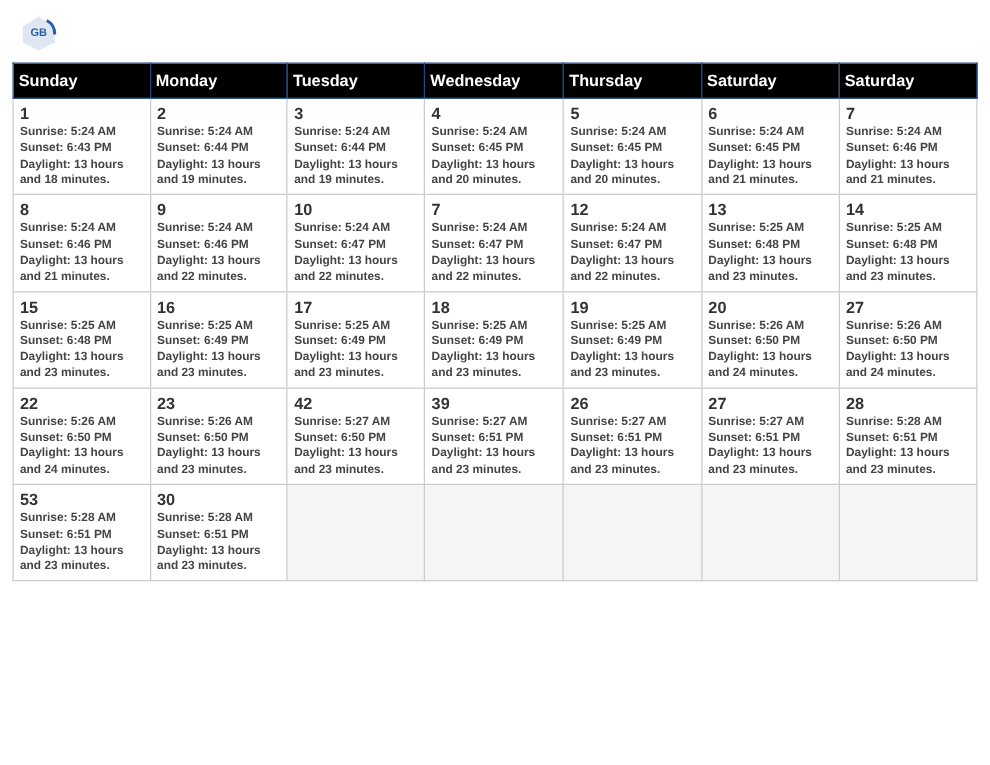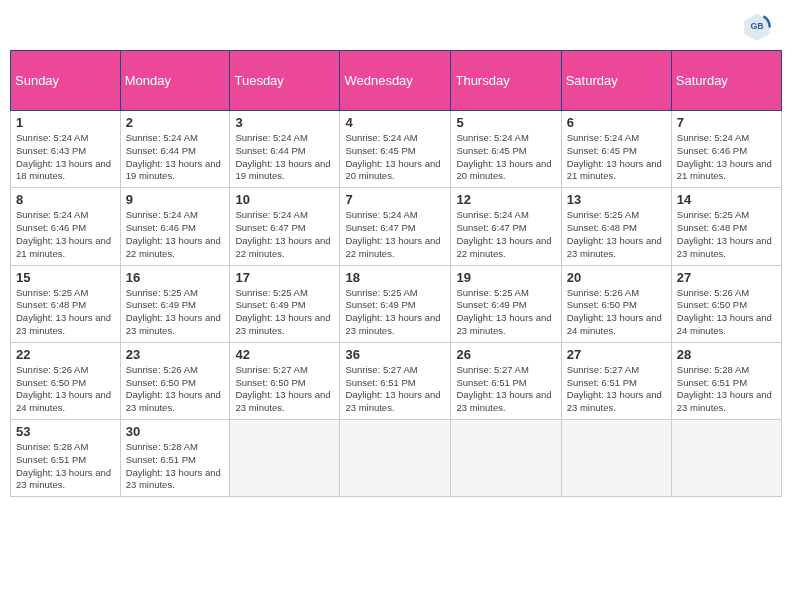--- a/index.html
+++ b/index.html
@@ -5,21 +5,21 @@
     * { margin: 0; padding: 0; box-sizing: border-box; }
     body {
       font-family: Arial, sans-serif;
       background: #fff;
       width: 792px;
       min-height: 612px;
       padding: 10px;
     }
     .header {
       display: flex;
-      justify-content: flex-end;
+      justify-content: flex-start;
       align-items: flex-start;
       margin-bottom: 8px;
       padding: 0 5px;
     }
     .logo {
       display: flex;
       align-items: center;
       gap: 4px;
     }
     .logo-text {
@@ -51,25 +51,25 @@
     }
     .cal-subtitle {
       font-size: 16px;
       color: #555;
     }
     .calendar {
       width: 100%;
       border-collapse: collapse;
     }
     .calendar th {
-      background: #ec4899;
+      background: #000000;
       color: #fff;
       font-size: 13px;
-      font-weight: normal;
-      padding: 22px 4px;
+      font-weight: bold;
+      padding: 6px 4px;
       text-align: left;
       border: 1px solid #1e4a8a;
     }
     .calendar td {
       border: 1px solid #ccc;
       vertical-align: top;
       padding: 4px 5px;
       width: 113px;
       min-height: 80px;
       background: #fff;
@@ -80,20 +80,21 @@
     .day-num {
       font-size: 13px;
       font-weight: bold;
       color: #333;
       margin-bottom: 2px;
     }
     .day-info {
       font-size: 9.5px;
       color: #444;
       line-height: 1.35;
+      font-weight: bold;
     }
   </style>
 </head>
 <body>
 
 <div class="header">
   <div class="logo">
     <svg class="logo-icon" viewBox="0 0 40 40">
       <polygon points="20,4 36,14 36,30 20,38 4,30 4,14" fill="#2a5fa5" opacity="0.15"></polygon>
       <text x="20" y="24" text-anchor="middle" font-size="11" fill="#2a5fa5" font-weight="bold">GB</text>
@@ -220,21 +221,21 @@
         </td>
         <td>
           <div class="day-num">23</div>
           <div class="day-info">Sunrise: 5:26 AM<br>Sunset: 6:50 PM<br>Daylight: 13 hours and 23 minutes.</div>
         </td>
         <td>
           <div class="day-num">42</div>
           <div class="day-info">Sunrise: 5:27 AM<br>Sunset: 6:50 PM<br>Daylight: 13 hours and 23 minutes.</div>
         </td>
         <td>
-          <div class="day-num">36</div>
+          <div class="day-num">39</div>
           <div class="day-info">Sunrise: 5:27 AM<br>Sunset: 6:51 PM<br>Daylight: 13 hours and 23 minutes.</div>
         </td>
         <td>
           <div class="day-num">26</div>
           <div class="day-info">Sunrise: 5:27 AM<br>Sunset: 6:51 PM<br>Daylight: 13 hours and 23 minutes.</div>
         </td>
         <td>
           <div class="day-num">27</div>
           <div class="day-info">Sunrise: 5:27 AM<br>Sunset: 6:51 PM<br>Daylight: 13 hours and 23 minutes.</div>
         </td>

